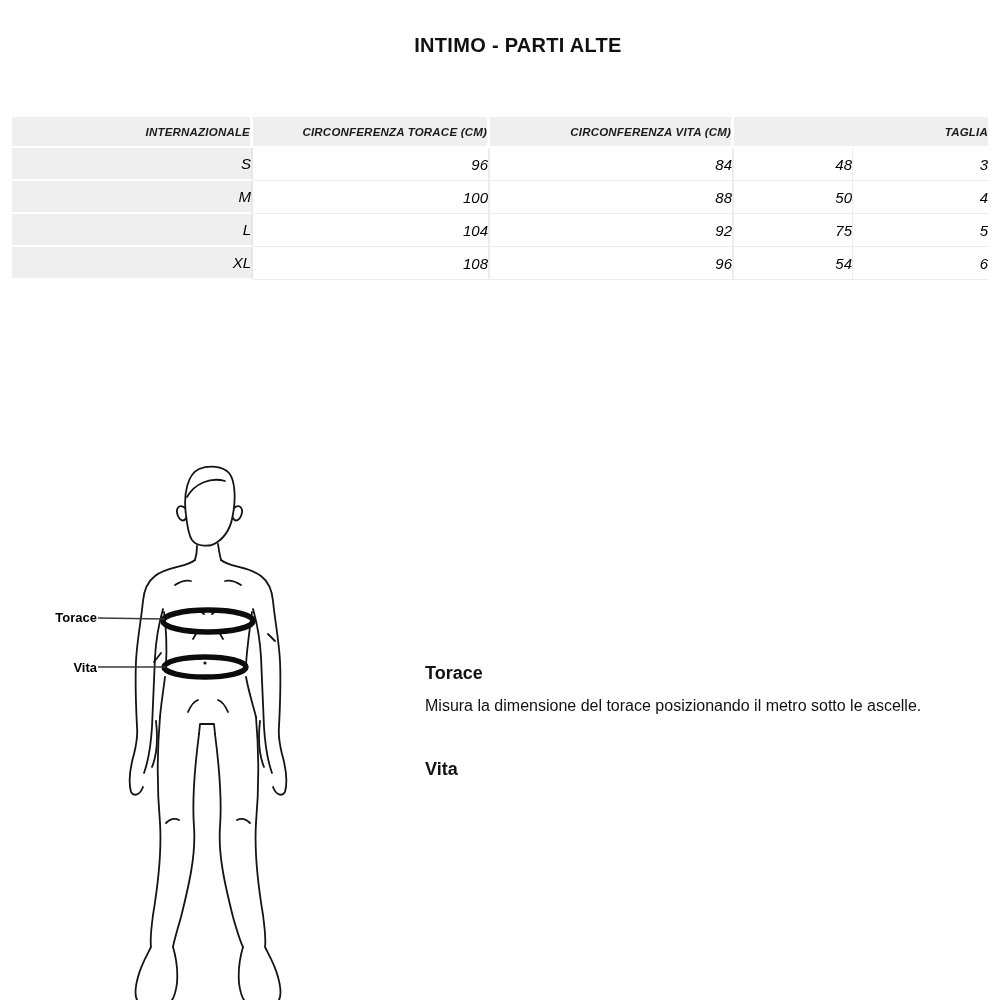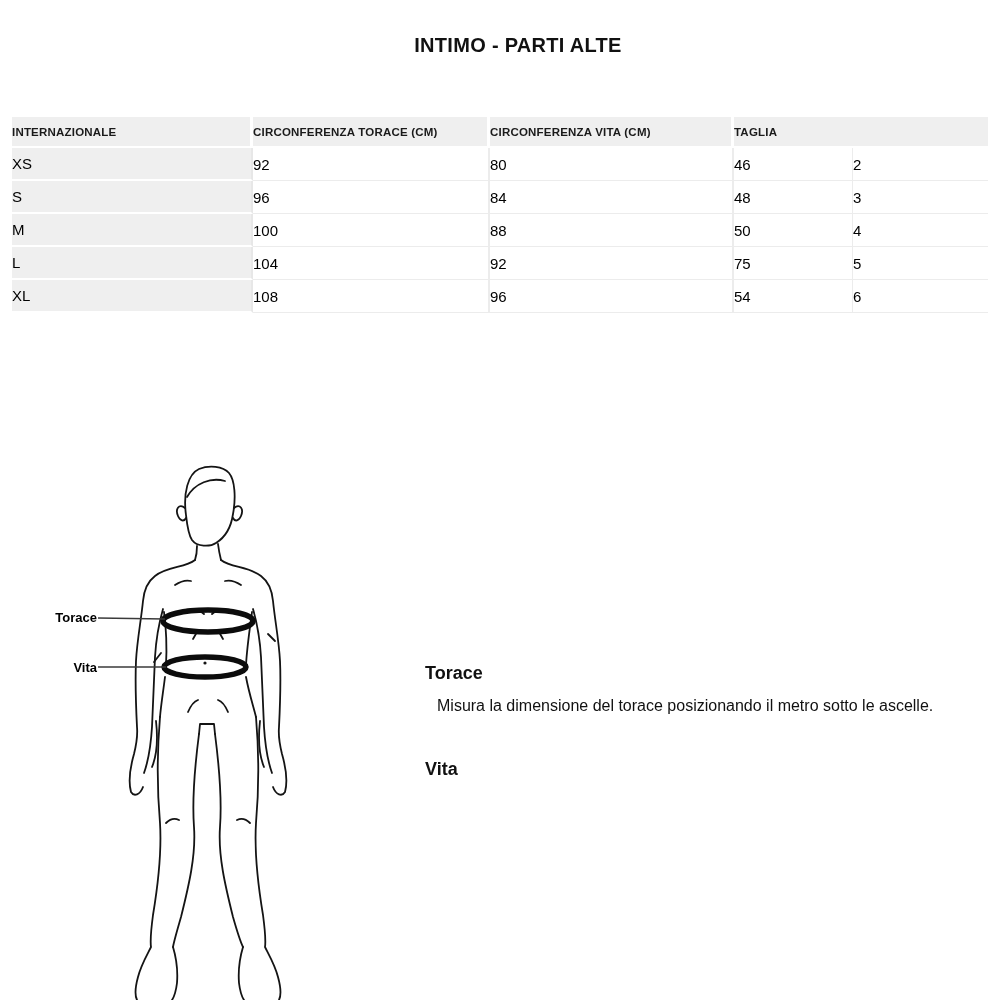--- a/index.html
+++ b/index.html
@@ -10,22 +10,22 @@
   }
   .page-title{
     position:absolute;top:16px;left:0;width:1000px;
     text-align:center;font-size:20px;font-weight:700;letter-spacing:.3px;margin:18px;
   }
   table.sizes{
     position:absolute;left:12px;top:117px;width:976px;
     border-collapse:separate;border-spacing:0;table-layout:fixed;
   }
   .sizes th,.sizes td{
-    box-sizing:border-box;text-align:left;vertical-align:middle;padding:0;
-    overflow:hidden;white-space:nowrap;
+    box-sizing:border-box;text-align:right;vertical-align:middle;padding:0;
+    overflow:hidden;white-space:nowrap;font-style:italic;
   }
   .sizes thead th{
     background:#efefef;height:31px;
     font-size:11.5px;font-weight:700;letter-spacing:.2px;color:#1a1a1a;
     border-right:3px solid #ffffff;border-bottom:2px solid #ffffff;
   }
   .sizes thead th:last-child{border-right:none;margin-left:8px;}
   .sizes tbody td{
     background:#ffffff;height:33px;font-size:15px;color:#000;
     border-bottom:1px solid #ececec;
@@ -40,21 +40,21 @@
   .fig-label{
     position:absolute;left:30px;width:67px;text-align:right;
     font-size:13px;font-weight:700;line-height:15px;color:#000;
   }
   #label-chest{top:610px;}
   #label-waist{top:660px;}
 
   .guide{position:absolute;left:425px;top:662px;width:548px;}
   .guide h2{margin:0;font-size:18px;line-height:22px;font-weight:700;color:#111;}
   .guide h2.second{margin-top:42px;}
-  .guide p{margin:12px 0 0 12px;font-size:16px;line-height:20px;color:#111;}
+  .guide p{margin:12px 0 0 0;font-size:16px;line-height:20px;color:#111;}
 </style>
 </head>
 <body>
 
 <h1 class="page-title">INTIMO - PARTI ALTE</h1>
 
 <table class="sizes">
   <colgroup>
     <col style="width:241px">
       <col style="width:237px">
@@ -64,27 +64,20 @@
   </colgroup>
   <thead>
     <tr>
       <th>INTERNAZIONALE</th>
       <th>CIRCONFERENZA TORACE (CM)</th>
       <th>CIRCONFERENZA VITA (CM)</th>
       <th colspan="2">TAGLIA</th>
     </tr>
   </thead>
   <tbody>
-    <tr>
-      <td class="c1">XS</td>
-      <td class="v2">92</td>
-      <td class="v3">80</td>
-      <td class="v4">46</td>
-      <td>2</td>
-    </tr>
     <tr>
       <td class="c1">S</td>
       <td class="v2">96</td>
       <td class="v3">84</td>
       <td class="v4">48</td>
       <td>3</td>
     </tr>
     <tr>
       <td class="c1">M</td>
       <td class="v2">100</td>

